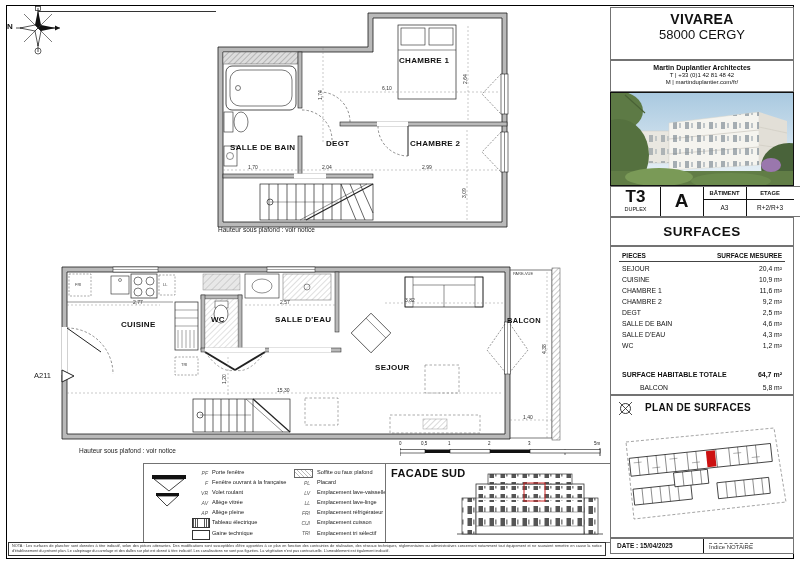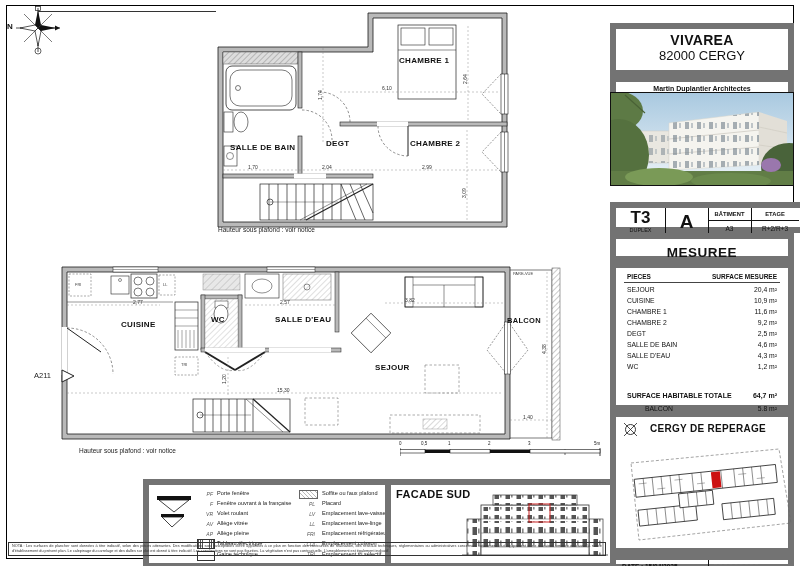--- a/index.html
+++ b/index.html
@@ -1,20 +1,20 @@
 <!DOCTYPE html>
 <html><head>
 <meta charset="utf-8">
 <style>
   html,body{margin:0;padding:0;background:#e8e8e8;}
   #sheet{position:relative;width:800px;height:566px;background:#fff;overflow:hidden;
          font-family:"Liberation Sans",sans-serif;color:#111;}
   .ab{position:absolute;}
   .frame{border:1.5px solid #000;}
-  .box{border:6px solid #737373;background:#fff;margin-top:16px;}
+  .box{border:1px solid #737373;background:#fff;}
   .room{position:absolute;font-weight:bold;font-size:8px;letter-spacing:.3px;white-space:nowrap;color:#111;}
   .dim{position:absolute;font-size:5px;color:#333;white-space:nowrap;}
   .vert{transform:rotate(-90deg);transform-origin:left top;}
   .tag{position:absolute;font-size:4px;color:#444;white-space:nowrap;}
   .hnote{position:absolute;font-size:6.5px;color:#222;white-space:nowrap;}
   .trow{position:absolute;left:11px;right:11px;display:flex;justify-content:space-between;font-size:6.8px;}
   .lrow-abbr{position:absolute;font-size:5px;font-style:italic;color:#555;width:16px;text-align:right;white-space:nowrap;}
   .lrow-lab{position:absolute;font-size:5.6px;color:#222;white-space:nowrap;}
   .sb-lab{position:absolute;top:0;font-size:4.5px;color:#222;white-space:nowrap;}
   .hatchbox{background:repeating-linear-gradient(45deg,#bbb 0 .7px,transparent .7px 3px);border:.6px solid #666;}
@@ -357,21 +357,21 @@
   </div>
 
   <div class="ab" style="left:8px;top:542px;width:598px;height:14px;border:1px solid #333;box-sizing:border-box;padding:1px 3px;overflow:hidden;">
     <span style="font-size:3.8px;line-height:1.35;color:#333;display:block;text-align:justify;">NOTA : Les surfaces de plancher sont données à titre indicatif, selon des pièces attenantes. Des modifications sont susceptibles d'être apportées à ce plan en fonction des contraintes de réalisation, des réseaux techniques, réglementaires ou administratives concernant notamment tout équipement et ne sauraient remettre en cause la notice d'établissement du présent plan. Le calepinage du carrelage et des dalles sur plot est donné à titre indicatif. Les canalisations ne sont pas figurées. La végétation n'est pas contractuelle. L'ameublement est également indicatif.</span>
   </div>
 
   <div class="ab" style="left:610px;top:7px;width:184px;height:548px;">
 
     <div class="ab box" style="left:0;top:0;width:184px;height:53px;box-sizing:border-box;text-align:center;">
       <div style="font-weight:bold;font-size:14px;margin-top:3px;letter-spacing:.3px;">VIVAREA</div>
-      <div style="font-size:13px;">82000 CERGY</div>
+      <div style="font-size:13px;">58000 CERGY</div>
     </div>
 
     <div class="ab box" style="left:0;top:53px;width:184px;height:32px;box-sizing:border-box;text-align:center;">
       <div style="font-weight:bold;font-size:7px;margin-top:3px;">Martin Duplantier Architectes</div>
       <div style="font-size:6px;margin-top:1px;">T | +33 (0)1 42 81 48 42</div>
       <div style="font-size:6px;margin-top:1px;">M | martinduplantier.com/fr/</div>
     </div>
 
     <div class="ab" style="left:0;top:85px;width:184px;height:94px;border:1px solid #111;box-sizing:border-box;overflow:hidden;">
       <svg width="182" height="92" viewBox="0 0 182 92">
@@ -419,21 +419,21 @@
         <div style="font-size:5.8px;font-weight:bold;line-height:12px;border-bottom:1px solid #111;">BÂTIMENT</div>
         <div style="font-size:6.5px;line-height:16px;">A3</div>
       </div>
       <div class="ab" style="left:135px;top:0;width:48px;height:29px;text-align:center;">
         <div style="font-size:5.8px;font-weight:bold;line-height:12px;border-bottom:1px solid #111;">ETAGE</div>
         <div style="font-size:6.5px;line-height:16px;">R+2/R+3</div>
       </div>
     </div>
 
     <div class="ab box" style="left:0;top:210px;width:184px;height:29px;box-sizing:border-box;text-align:center;">
-      <div style="font-weight:bold;font-size:13.5px;line-height:27px;letter-spacing:.5px;">MESUREE</div>
+      <div style="font-weight:bold;font-size:13.5px;line-height:27px;letter-spacing:.5px;">SURFACES</div>
     </div>
 
     <div class="ab box" style="left:0;top:239px;width:184px;height:149px;box-sizing:border-box;">
       <span class="ab" style="left:11px;top:5px;font-weight:bold;font-size:6.5px;">PIECES</span>
       <span class="ab" style="right:11px;top:5px;font-weight:bold;font-size:6.5px;">SURFACE MESUREE</span>
       <div class="ab" style="left:8px;right:8px;top:14px;border-top:1px solid #444;"></div>
       <div class="trow" style="top:18px;">
           <span>SEJOUR</span>
           <span>20,4 m²</span>
         </div>
@@ -474,21 +474,21 @@
           <span>5,8 m²</span>
         </div>
     </div>
 
     <div class="ab box" style="left:0;top:388px;width:184px;height:143px;box-sizing:border-box;">
       <svg style="position:absolute;left:7px;top:5px;" width="15" height="15" viewBox="0 0 15 15">
         <circle cx="7.5" cy="7.5" r="5" fill="none" stroke="#222" stroke-width="0.9"></circle>
         <line x1="1" y1="1" x2="14" y2="14" stroke="#222" stroke-width="0.8"></line>
         <line x1="14" y1="1" x2="1" y2="14" stroke="#222" stroke-width="0.8"></line>
       </svg>
-      <span class="ab" style="left:34px;top:6px;font-weight:bold;font-size:10px;letter-spacing:.3px;">CERGY DE REPERAGE</span>
+      <span class="ab" style="left:34px;top:6px;font-weight:bold;font-size:10px;letter-spacing:.3px;">PLAN DE SURFACES</span>
       <svg style="position:absolute;left:3px;top:26px;" width="178" height="113" viewBox="0 0 178 113">
         <path d="M12,20 L160,6 L172,80 L20,97 Z" fill="none" stroke="#666" stroke-width="0.6" stroke-dasharray="3,2"></path>
         <g transform="rotate(-6 95 40)">
           <rect x="16" y="28" width="142" height="18" fill="#fff" stroke="#222" stroke-width="0.8"></rect>
           <path d="M25,28 v18 M34,28 v18 M43,28 v18 M52,28 v18 M61,28 v18 M74,28 v18 M83,28 v18 M103,28 v18 M116,28 v18 M125,28 v18 M134,28 v18 M143,28 v18" stroke="#222" stroke-width="0.5"></path>
           <path d="M20,33 h8 M38,40 h8 M56,33 h8 M78,39 h8 M120,34 h8 M138,40 h8" stroke="#444" stroke-width="0.4"></path>
           <rect x="93" y="29" width="9" height="16" fill="#cc1111"></rect>
         </g>
         <g transform="rotate(-6 50 75)">
           <rect x="20" y="64" width="58" height="16" fill="#fff" stroke="#222" stroke-width="0.8"></rect>

